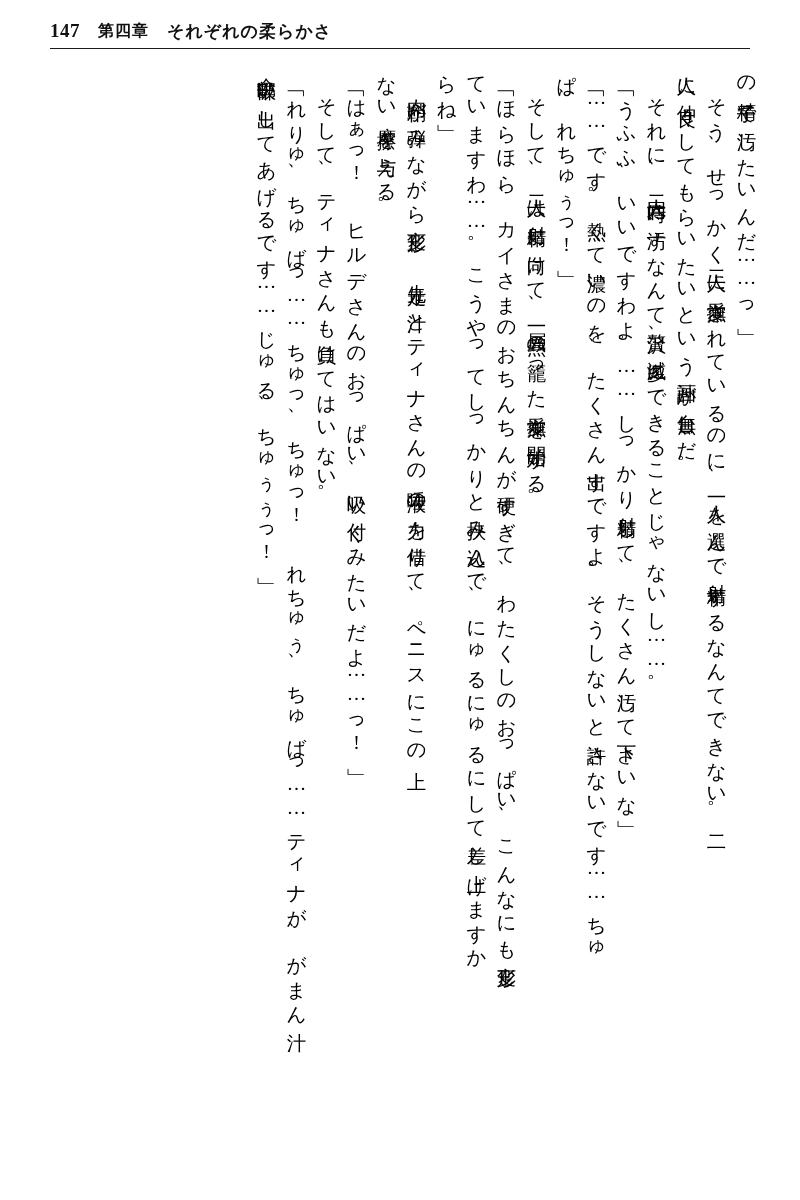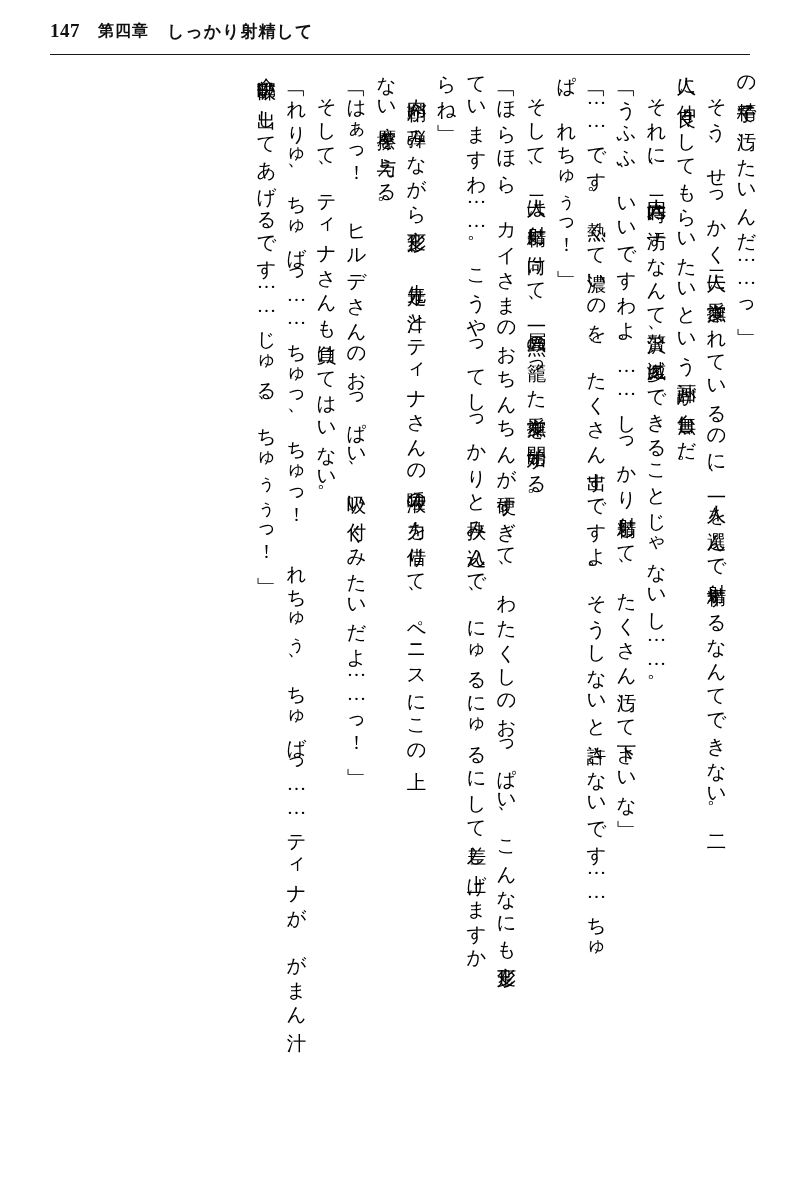--- a/index.html
+++ b/index.html
@@ -19,21 +19,20 @@
   .header {
     position: absolute;
     top: 14px;
     left: 50px;
     right: 50px;
     height: 34px;
     display: flex;
     align-items: center;
     gap: 18px;
     border-bottom: 1px solid #1a1a1a;
-    padding-bottom: 6px;
   }
   .page-number {
     font-size: 19px;
     font-weight: bold;
     letter-spacing: 0.5px;
   }
   .chapter-label {
     font-size: 16px;
     font-weight: bold;
     letter-spacing: 1px;
@@ -74,21 +73,21 @@
   }
 </style>
 </head>
 <body>
 
 <div class="page">
 
   <div class="header">
     <span class="page-number">147</span>
     <span class="chapter-label">第四章</span>
-    <span class="chapter-title">しっかり射精して</span>
+    <span class="chapter-title">それぞれの柔らかさ</span>
   </div>
 
   <div class="body-area">
     <div class="vcol">の精子で汚したいんだ……っ」</div>
     <div class="vcol indent">そう、せっかく二人に愛撫されているのに、一人を選んで射精するなんてできない。二</div>
     <div class="vcol">人に仲良くしてもらいたいという計画が台無しだ。</div>
     <div class="vcol indent">それに、二人同時に汚すなんて贅沢、滅多にできることじゃないし……。</div>
     <div class="vcol indent">「うふふ、いいですわよ。……しっかり射精して、たくさん汚して下さいな」</div>
     <div class="vcol indent">「……です。熱くて濃いのを、たくさん出すですよ。そうしないと許さないです……ちゅ</div>
     <div class="vcol">ぱ、れちゅぅっ!」</div>

